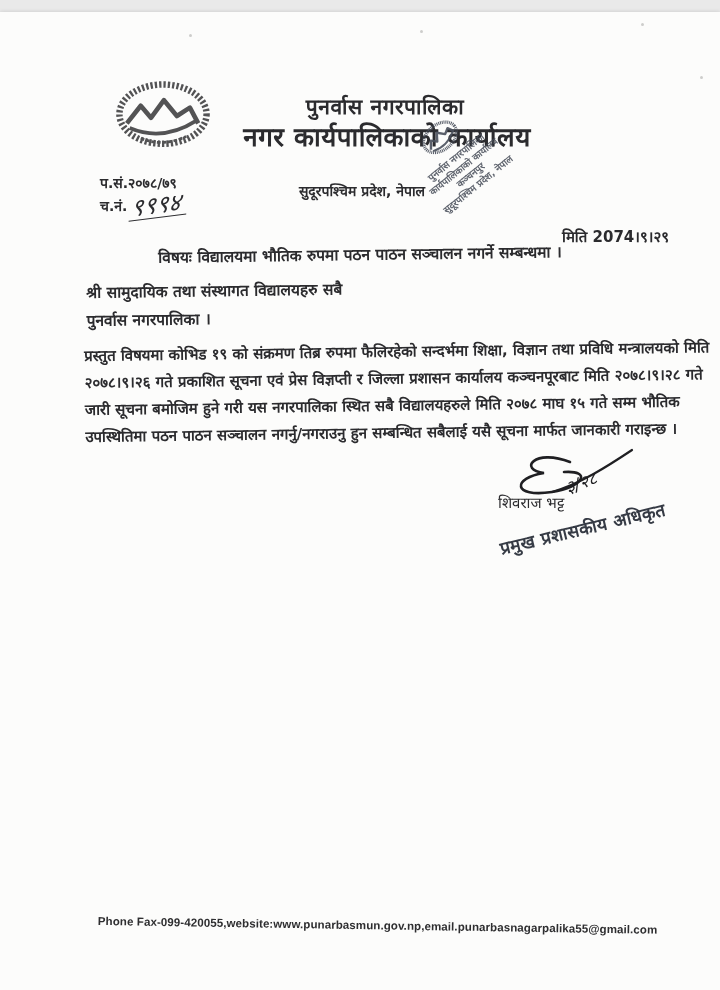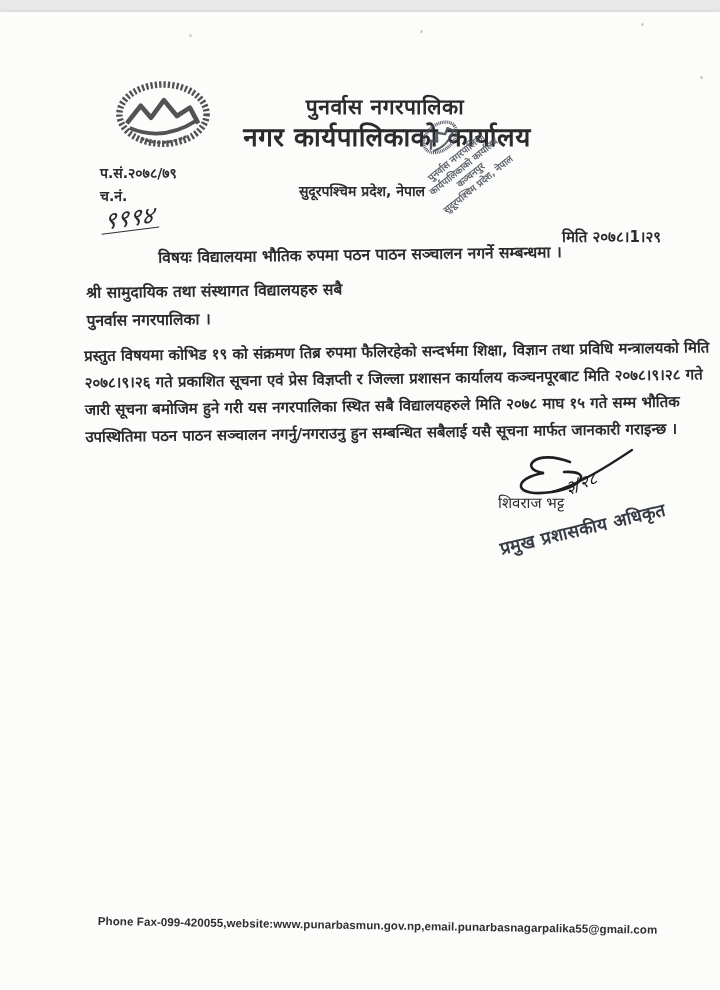--- a/index.html
+++ b/index.html
@@ -27,22 +27,22 @@
     left:388px; top:96px; width:178px; height:150px;
     transform:rotate(-39deg);
     color:rgba(70,76,88,.85);
     text-align:center;
     pointer-events:none;
   }
   .stamp .s-line { font-weight:bold; font-size:9.5px; line-height:11.5px; white-space:nowrap; }
   .stamp svg { display:block; margin:0 auto 2px auto; opacity:.9; }
 
   
-  .refs { left:100px; top:150px; font-size:14px; font-weight:bold; line-height:23px; }
-  .chalani-row { display:flex; align-items:flex-start;flex-direction:column; }
+  .refs { left:100px; top:160px; font-size:14px; font-weight:bold; line-height:23px; }
+  .chalani-row { display:flex; align-items:flex-start; }
   .chalani-no {
     display:inline-block;
     font-family:"DejaVu Serif", serif;
     font-size:24px; font-style:italic; font-weight:normal;
     transform:rotate(-7deg) skewX(-10deg);
     margin-left:2px; line-height:20px;
     border-bottom:1.5px solid #2b2b2e;
     padding:0 6px 2px 2px;
   }
 
@@ -121,21 +121,21 @@
   </div>
 
   <div class="abs refs">
     <div>प.सं.२०७८/७९</div>
     <div class="chalani-row">
       <span>च.नं.</span>
       <span class="chalani-no">९९९४</span>
     </div>
   </div>
 
-  <div class="abs date-line">मिति २०७८।1।२९</div>
+  <div class="abs date-line">मिति 2074।९।२९</div>
 
   <div class="abs subject">विषयः विद्यालयमा भौतिक रुपमा पठन पाठन सञ्चालन नगर्ने सम्बन्धमा ।</div>
 
   <div class="abs addressee">
     <div>श्री सामुदायिक तथा संस्थागत विद्यालयहरु सबै</div>
     <div>पुनर्वास नगरपालिका ।</div>
   </div>
 
   <div class="abs body-par">
     <div class="b-line">प्रस्तुत विषयमा कोभिड १९ को संक्रमण तिब्र रुपमा फैलिरहेको सन्दर्भमा शिक्षा, विज्ञान तथा प्रविधि मन्त्रालयको मिति</div>

